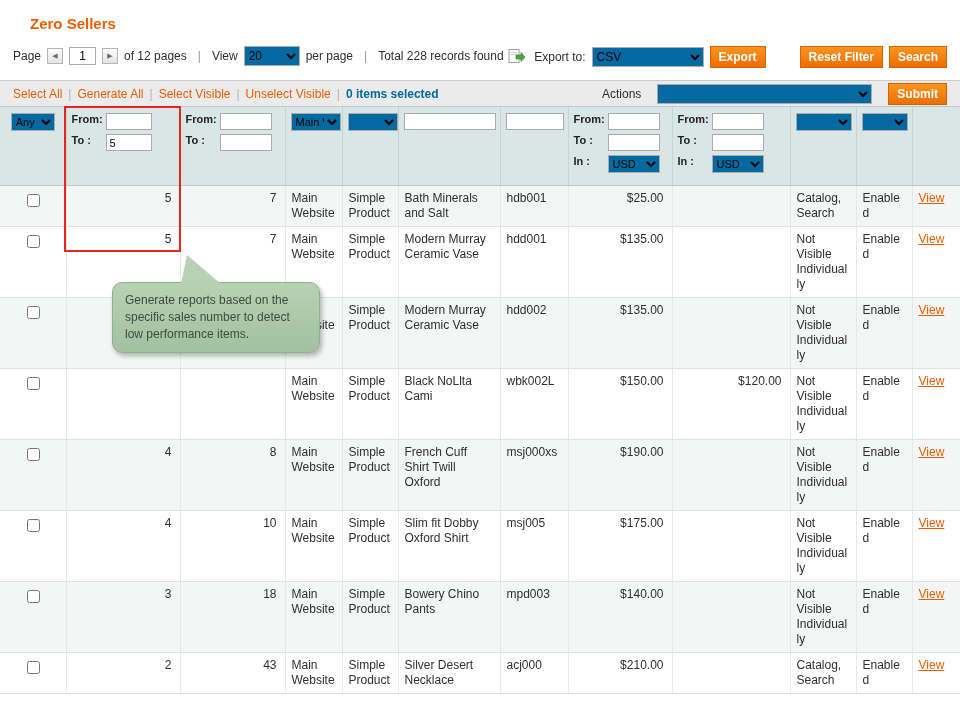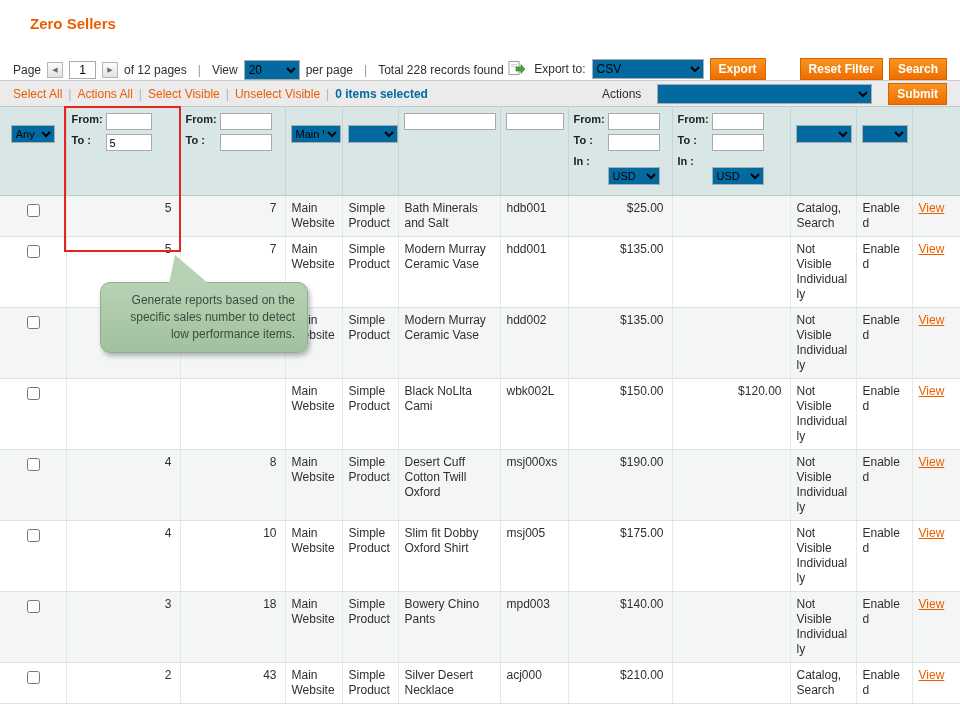--- a/index.html
+++ b/index.html
@@ -7,21 +7,21 @@
   body {
     width:960px; height:704px; overflow:hidden; position:relative;
     background:#ffffff; color:#2f2f2f;
     font-family:"Liberation Sans", sans-serif; font-size:12px;
   }
   
   .page-title-bar { height:46px; display:flex; align-items:center; padding-left:30px; }
   .page-title { color:#EB5E00; font-size:15px; font-weight:bold; }
 
   
-  .toolbar { height:34px; display:flex; align-items:flex-end; justify-content:space-between; padding:0 13px; }
+  .toolbar { height:34px; display:flex; align-items:flex-start; justify-content:space-between; padding:0 13px; }
   .tb-group { display:flex; align-items:center; gap:6px; white-space:nowrap; }
   .sep { color:#9a9a9a; margin:0 5px; }
   .page-input { width:27px; height:18px; border:1px solid #ababab; text-align:center; font-size:12px; font-family:inherit; }
   .pg-arrow { width:16px; height:16px; border:1px solid #b5b5b5; background:linear-gradient(#fdfdfd,#e2e2e2);
     display:inline-flex; align-items:center; justify-content:center; font-size:7px; color:#6a6a6a; cursor:pointer; }
   select { height:20px; border:1px solid #ababab; background:#0369a1; font-size:12px; font-family:inherit; }
   .btn { background:linear-gradient(#f9941f,#ee6e02); border:1px solid #d96200; color:#fff; font-weight:bold;
     font-size:12px; padding:3px 8px; height:22px; cursor:pointer; font-family:inherit; }
   .btn-gap { margin-left:28px; }
   .export-icon { display:inline-block; margin-right:3px; }
@@ -47,30 +47,30 @@
   tr.odd td { background:#f4f6f6; }
   tr.even td { background:#ffffff; }
   .num { text-align:right; padding-right:8px !important; }
   .col-check { text-align:center; }
   .sort-arrow { color:#b35a00; font-size:11px; font-weight:normal; margin-left:2px; }
   .view-link { color:#EB5E00; text-decoration:underline; cursor:pointer; }
 
   .frow { display:flex; align-items:flex-start; margin-bottom:4px; white-space:nowrap; }
   .flabel { font-weight:bold; font-size:11px; color:#222; width:34px; flex:none; }
   .fin { height:17px; border:1px solid #ababab; font-size:11px; padding:0 3px; font-family:inherit; background:#fff; }
-  select.small { height:18px; font-size:11px;margin-top:12px; }
+  select.small { height:18px; font-size:11px; }
   .w44{width:44px}.w46{width:46px}.w50{width:50px}.w52{width:52px}.w56{width:56px}.w58{width:58px}.w92{width:92px}
 
   
   .highlight-box { position:absolute; left:65px; top:108px; width:116px; height:142px;
     border:2px solid #e5261f; pointer-events:none; z-index:5; }
-  .callout { position:absolute; left:100px; top:283px; width:208px; z-index:6;
+  .callout { position:absolute; left:112px; top:283px; width:208px; z-index:6;
     background:linear-gradient(#b7d1b4,#a1c19f); border:1px solid #8fb08d; border-radius:10px;
     padding:9px 12px; box-shadow:2px 3px 5px rgba(0,0,0,0.28);
-    text-align:right; color:#3e4a3e; font-size:12px; line-height:17px; }
+    text-align:left; color:#3e4a3e; font-size:12px; line-height:17px; }
   .callout::before { content:""; position:absolute; top:-28px; left:68px; width:0; height:0;
     border-left:6px solid transparent; border-right:34px solid transparent; border-bottom:29px solid #b7d1b4; }
 </style>
 </head>
 <body>
 
 <div class="page-title-bar">
   <span class="page-title">Zero Sellers</span>
 </div>
 
@@ -106,21 +106,21 @@
     <button class="btn">Export</button>
     <button class="btn btn-gap">Reset Filter</button>
     <button class="btn">Search</button>
   </div>
 </div>
 
 <div class="massaction">
   <div class="ma-left">
     <a class="ma-link">Select All</a>
     <span class="ma-sep">|</span>
-    <a class="ma-link">Actions All</a>
+    <a class="ma-link">Generate All</a>
     <span class="ma-sep">|</span>
     <a class="ma-link">Select Visible</a>
     <span class="ma-sep">|</span>
     <a class="ma-link">Unselect Visible</a>
     <span class="ma-sep">|</span>
     <span class="ma-count">0 items selected</span>
   </div>
   <div class="ma-right">
     <span>Actions</span>
     <select class="actions-select"><option></option></select>
@@ -273,21 +273,21 @@
         <td>Not Visible Individually</td>
         <td>Enabled</td>
         <td><a href="#" class="view-link">View</a></td>
       </tr>
       <tr class="odd">
         <td class="col-check"><input type="checkbox" style=""></td>
         <td class="num">4</td>
         <td class="num">8</td>
         <td>Main Website</td>
         <td>Simple Product</td>
-        <td>Desert Cuff Cotton Twill Oxford</td>
+        <td>French Cuff Shirt Twill Oxford</td>
         <td>msj000xs</td>
         <td class="num">$190.00</td>
         <td class="num"></td>
         <td>Not Visible Individually</td>
         <td>Enabled</td>
         <td><a href="#" class="view-link">View</a></td>
       </tr>
       <tr class="even">
         <td class="col-check"><input type="checkbox" style=""></td>
         <td class="num">4</td>

